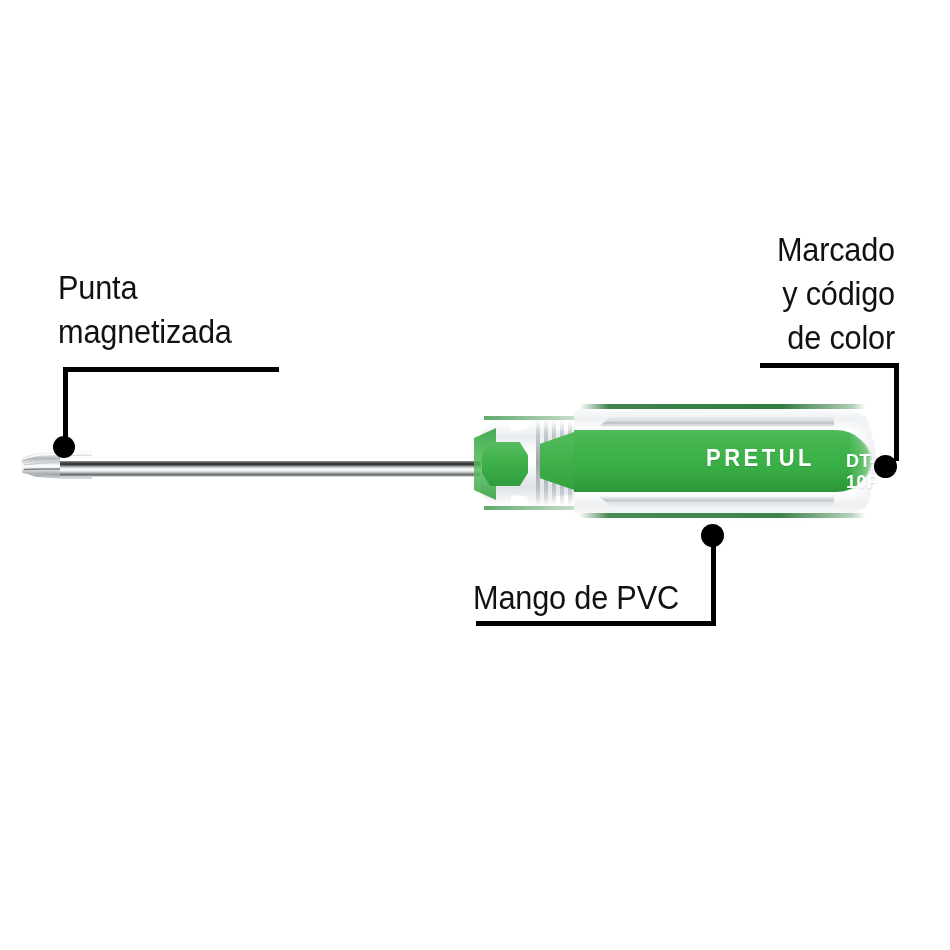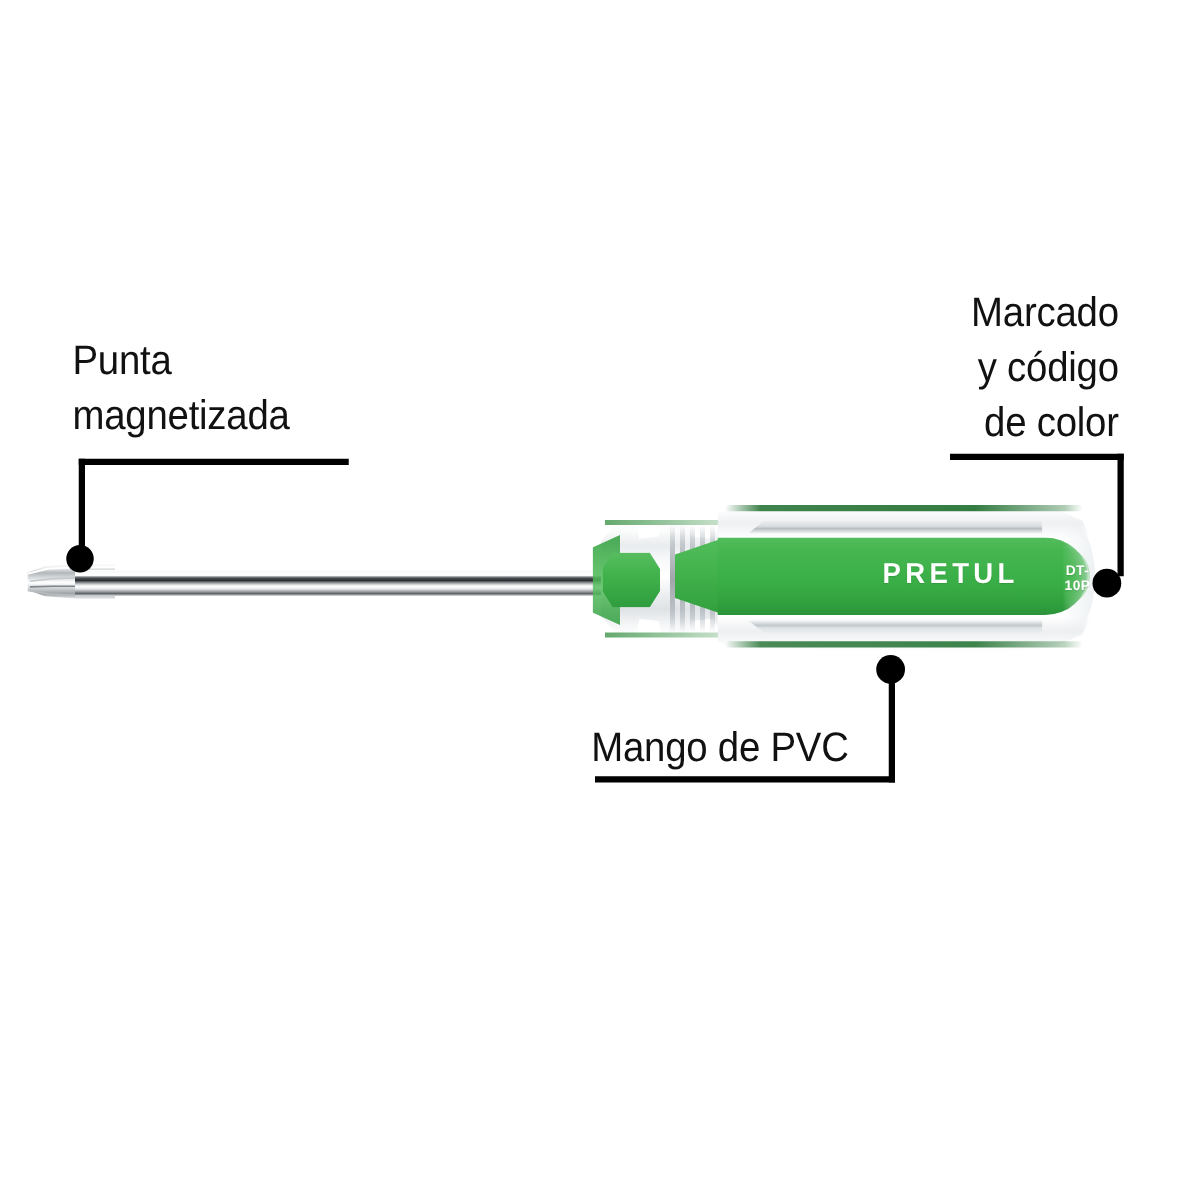--- a/index.html
+++ b/index.html
@@ -186,21 +186,21 @@
     background: linear-gradient(to right, rgba(47,140,60,0.75), rgba(47,140,60,0.25));
   }
   .collar-edge-bot {
     position: absolute;
     left: 10px; top: 94px;
     width: 96px; height: 4px;
     background: linear-gradient(to right, rgba(47,140,60,0.75), rgba(47,140,60,0.25));
   }
 
   
-  .grip { position: absolute; left: 100px; top: 0px; width: 304px; height: 120px; text-align: center; }
+  .grip { position: absolute; left: 100px; top: 0px; width: 304px; height: 120px; }
   .grip-clear {
     position: absolute;
     left: 0; top: 0;
     width: 304px; height: 120px;
     background:
       linear-gradient(to bottom,
         #ffffff 0%, #fbfcfc 6%, #eef0f2 14%, #ffffff 24%,
         #ffffff 76%, #edeff1 86%, #f9fafa 94%, #ffffff 100%);
     border-radius: 6px 26px 26px 6px / 6px 60px 60px 6px;
     clip-path: polygon(
@@ -283,21 +283,21 @@
     font-weight: 700;
     letter-spacing: 3.5px;
     color: #ffffff;
     text-shadow: 0 1px 1px rgba(0,0,0,0.12);
     transform: scaleY(1.05);
   }
   .model {
     position: absolute;
     left: 272px; top: 49px;
     font-family: "Liberation Sans", sans-serif;
-    font-size: 11px;
+    font-size: 18px;
     font-weight: 700;
     letter-spacing: 0.4px;
     color: #ffffff;
     text-shadow: 0 1px 1px rgba(0,0,0,0.10);
   }
 </style>
 </head>
 <body>
 
 <div id="stage">

